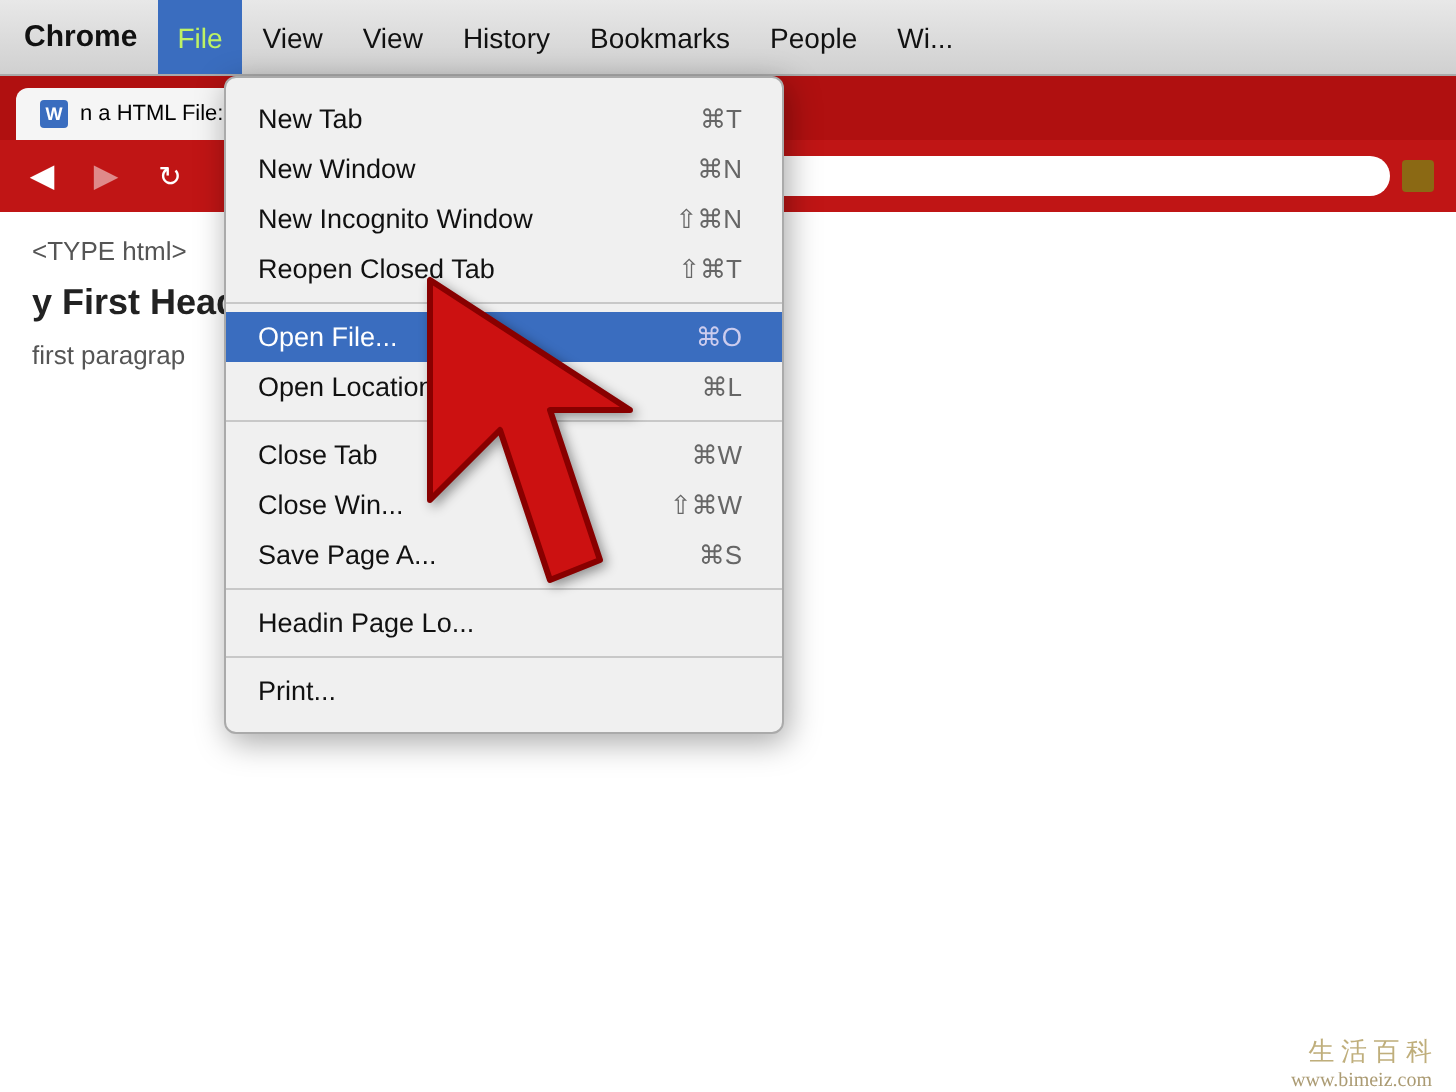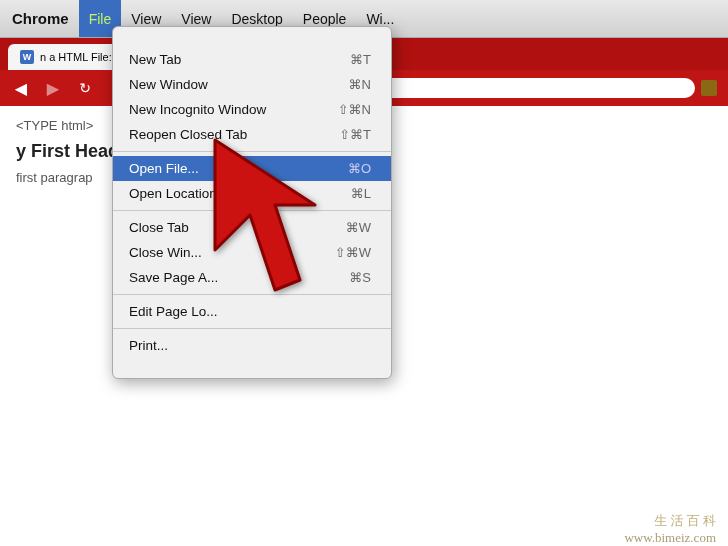--- a/index.html
+++ b/index.html
@@ -102,29 +102,29 @@
     .content-heading {
       font-size: 18px;
       font-weight: bold;
       margin-bottom: 8px;
       color: #222;
     }
 
     
     .dropdown-overlay {
       position: absolute;
-      top: 26px;
+      top: 38px;
       left: 112px;
       background: #f0f0f0;
       border: 1px solid #aaa;
       border-radius: 6px;
       box-shadow: 2px 4px 16px rgba(0,0,0,0.35);
       min-width: 280px;
       z-index: 200;
-      padding: 20px 0;
+      padding: 8px 0;
     }
     .dropdown-item {
       display: flex;
       justify-content: space-between;
       align-items: center;
       padding: 5px 20px 5px 16px;
       font-size: 13.5px;
       color: #111;
       cursor: default;
       white-space: nowrap;
@@ -152,21 +152,21 @@
       position: absolute;
       bottom: 0;
       right: 12px;
       color: rgba(180,160,100,0.85);
       font-size: 13px;
       text-align: right;
       font-family: serif;
       z-index: 50;
     }
     .watermark-url {
-      font-size: 13px;
+      font-size: 10px;
       color: rgba(150,130,80,0.8);
     }
 
     
     .arrow-cursor {
       position: absolute;
       top: 130px;
       left: 185px;
       z-index: 300;
       pointer-events: none;
@@ -224,21 +224,22 @@
     }
   </style>
 </head>
 <body>
 
 <div class="menu-bar">
   <div class="menu-item">Chrome</div>
   <div class="menu-item active">File</div>
   <div class="menu-item">View</div>
   <div class="menu-item">View</div>
-  <div class="menu-item">Desktop</div>
+  <div class="menu-item">History</div>
+  <div class="menu-item">Bookmarks</div>
   <div class="menu-item">People</div>
   <div class="menu-item">Wi...</div>
 </div>
 
 <div class="browser-top-bg">
 
   <div class="tab-bar">
     <div class="tab">
       <span class="favicon">W</span>
       <span style="font-size:11px;max-width:130px;overflow:hidden;text-overflow:ellipsis;white-space:nowrap;">n a HTML File: 1</span>
@@ -299,21 +300,21 @@
   <div class="dropdown-item">
     <span>Close Win...</span>
     <span class="shortcut">⇧⌘W</span>
   </div>
   <div class="dropdown-item">
     <span>Save Page A...</span>
     <span class="shortcut">⌘S</span>
   </div>
   <div class="dropdown-separator"></div>
   <div class="dropdown-item">
-    <span>Edit Page Lo...</span>
+    <span>Headin Page Lo...</span>
     <span class="shortcut"></span>
   </div>
   <div class="dropdown-separator"></div>
   <div class="dropdown-item">
     <span>Print...</span>
     <span class="shortcut"></span>
   </div>
 </div>
 
 <div class="arrow-cursor">

